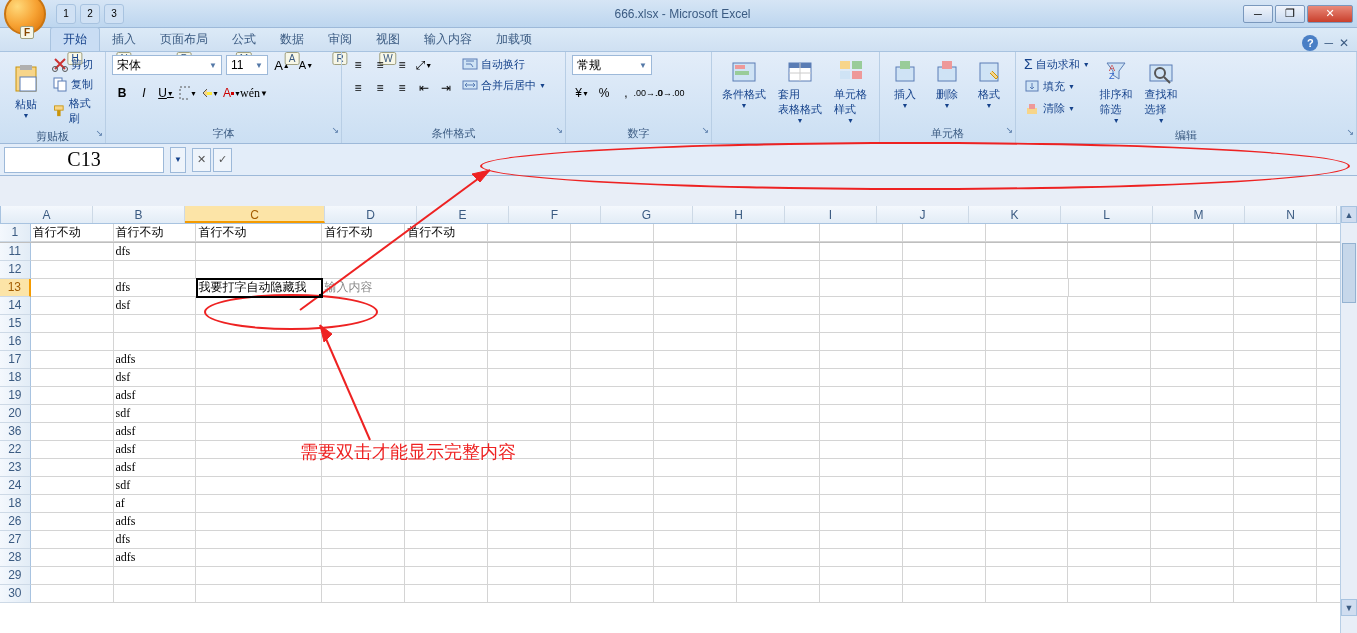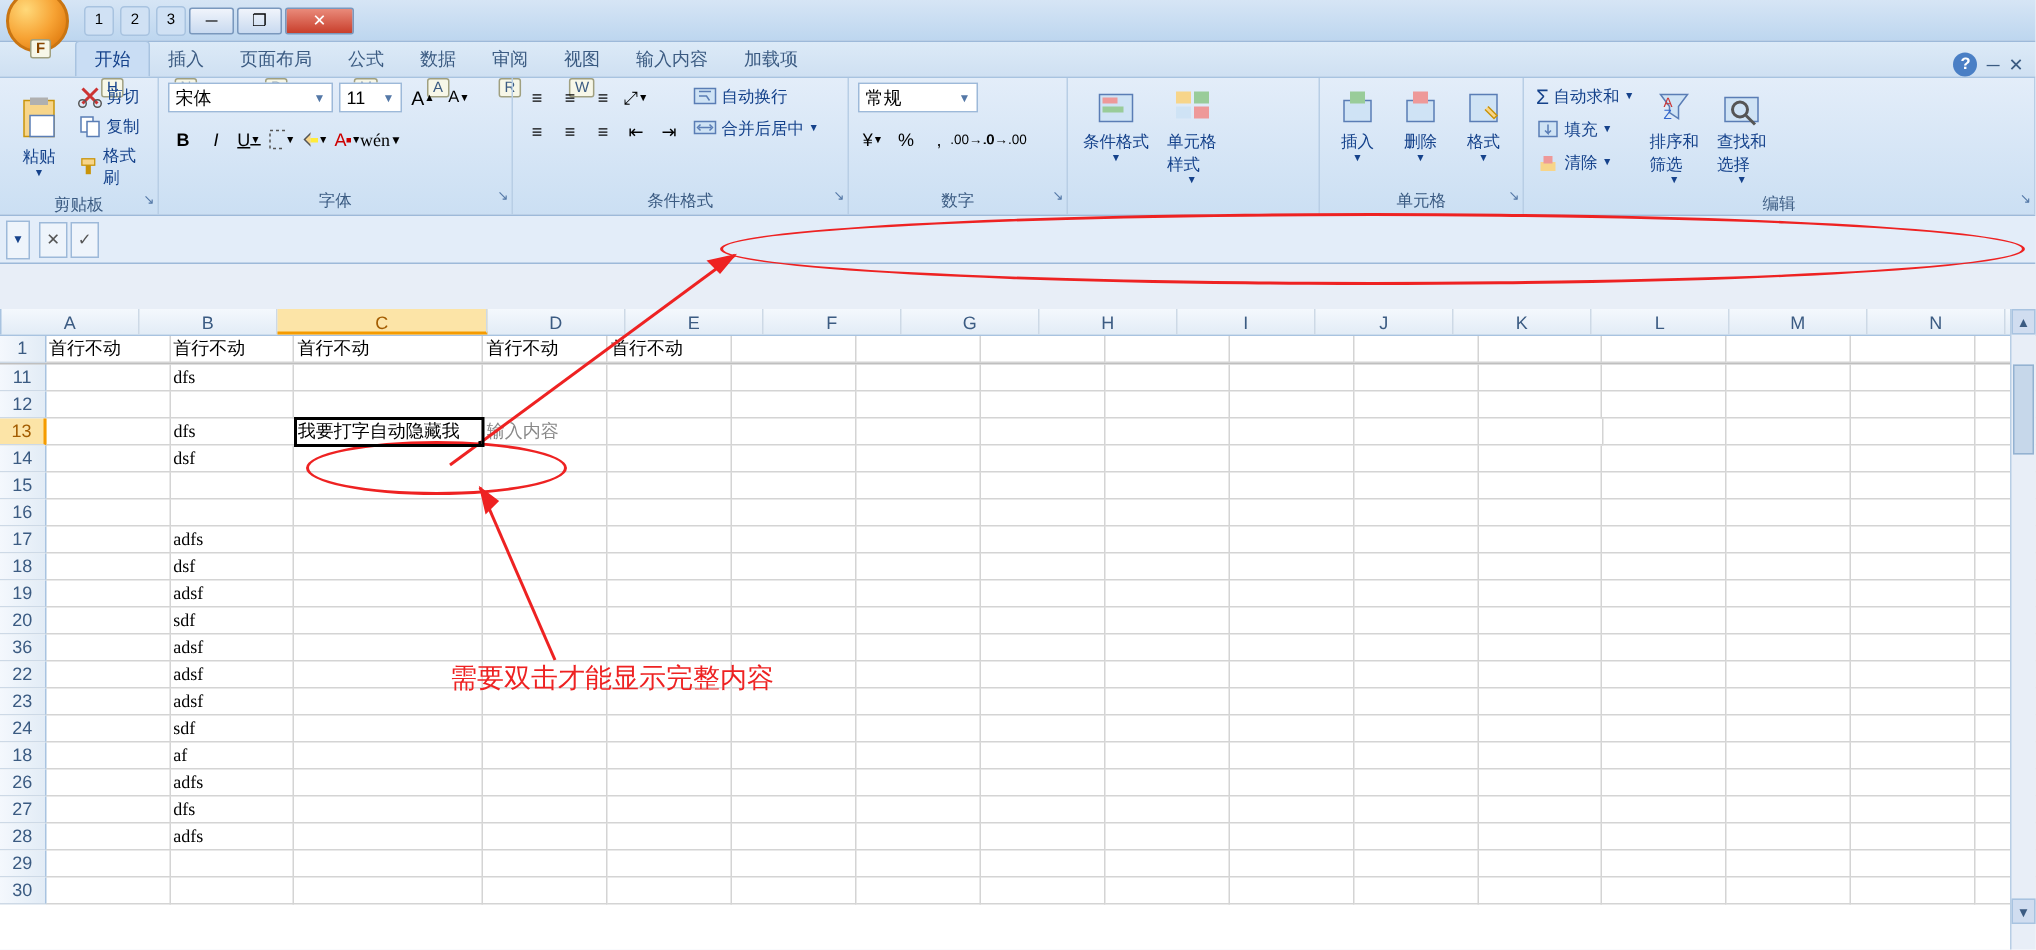--- a/index.html
+++ b/index.html
@@ -107,20 +107,21 @@
     <div class="qat-btn">
         <span>1</span>
       </div>
     <div class="qat-btn">
         <span>2</span>
       </div>
     <div class="qat-btn">
         <span>3</span>
       </div>
   </div>
+  <div class="title-text">666.xlsx - Microsoft Excel</div>
   <div class="win-controls">
     <div class="win-btn">─</div>
     <div class="win-btn">❐</div>
     <div class="win-btn close">✕</div>
   </div>
 </div>
 
 <div class="ribbon-tabs">
   <div class="ribbon-tab active"><span>开始</span><span class="hint">H</span></div>
   <div class="ribbon-tab"><span>插入</span><span class="hint">N</span></div>
@@ -290,20 +291,31 @@
           <svg class="ico" viewBox="0 0 30 30">
             <rect x="4" y="6" width="22" height="18" fill="#cfe3f5" stroke="#5a7db5"></rect>
             <rect x="6" y="8" width="10" height="4" fill="#e99"></rect>
             <rect x="6" y="14" width="14" height="4" fill="#9c9"></rect>
           </svg>
           <span>条件格式</span>
           <span style="font-size:7px;">▼</span>
         </div>
       <div class="vert-btn">
           <svg class="ico" viewBox="0 0 30 30">
+            <rect x="4" y="6" width="22" height="18" fill="#fff" stroke="#5a7db5"></rect>
+            <rect x="4" y="6" width="22" height="5" fill="#5a7db5"></rect>
+            <line x1="4" y1="16" x2="26" y2="16" stroke="#ccc"></line>
+            <line x1="15" y1="6" x2="15" y2="24" stroke="#ccc"></line>
+          </svg>
+          <span style="white-space:pre;">套用
+表格格式</span>
+          <span style="font-size:7px;">▼</span>
+        </div>
+      <div class="vert-btn">
+          <svg class="ico" viewBox="0 0 30 30">
             <rect x="4" y="4" width="10" height="8" fill="#f7d58a"></rect>
             <rect x="16" y="4" width="10" height="8" fill="#9c9"></rect>
             <rect x="4" y="14" width="10" height="8" fill="#cfe3f5"></rect>
             <rect x="16" y="14" width="10" height="8" fill="#e99"></rect>
           </svg>
           <span style="white-space:pre;">单元格
 样式</span>
           <span style="font-size:7px;">▼</span>
         </div>
     </div>
@@ -384,20 +396,21 @@
           <span style="white-space:pre;">查找和
 选择</span>
           <span style="font-size:7px;">▼</span>
         </div>
     </div>
     <div class="group-label">编辑</div>
   </div>
 </div>
 
 <div class="formula-bar">
+  <div class="namebox">C13</div>
   <div class="name-dd">▼</div>
   <div style="width:40px; display:flex; gap:2px; margin-left:6px;">
     <div class="fx-btn" style="border:1px solid #9db9d9; background:#eef4fb; font-style:normal;">✕</div>
     <div class="fx-btn" style="border:1px solid #9db9d9; background:#eef4fb; font-style:normal;">✓</div>
   </div>
 </div>
 
 <div class="grid-container">
   <div class="col-headers">
     <div class="corner"></div>

